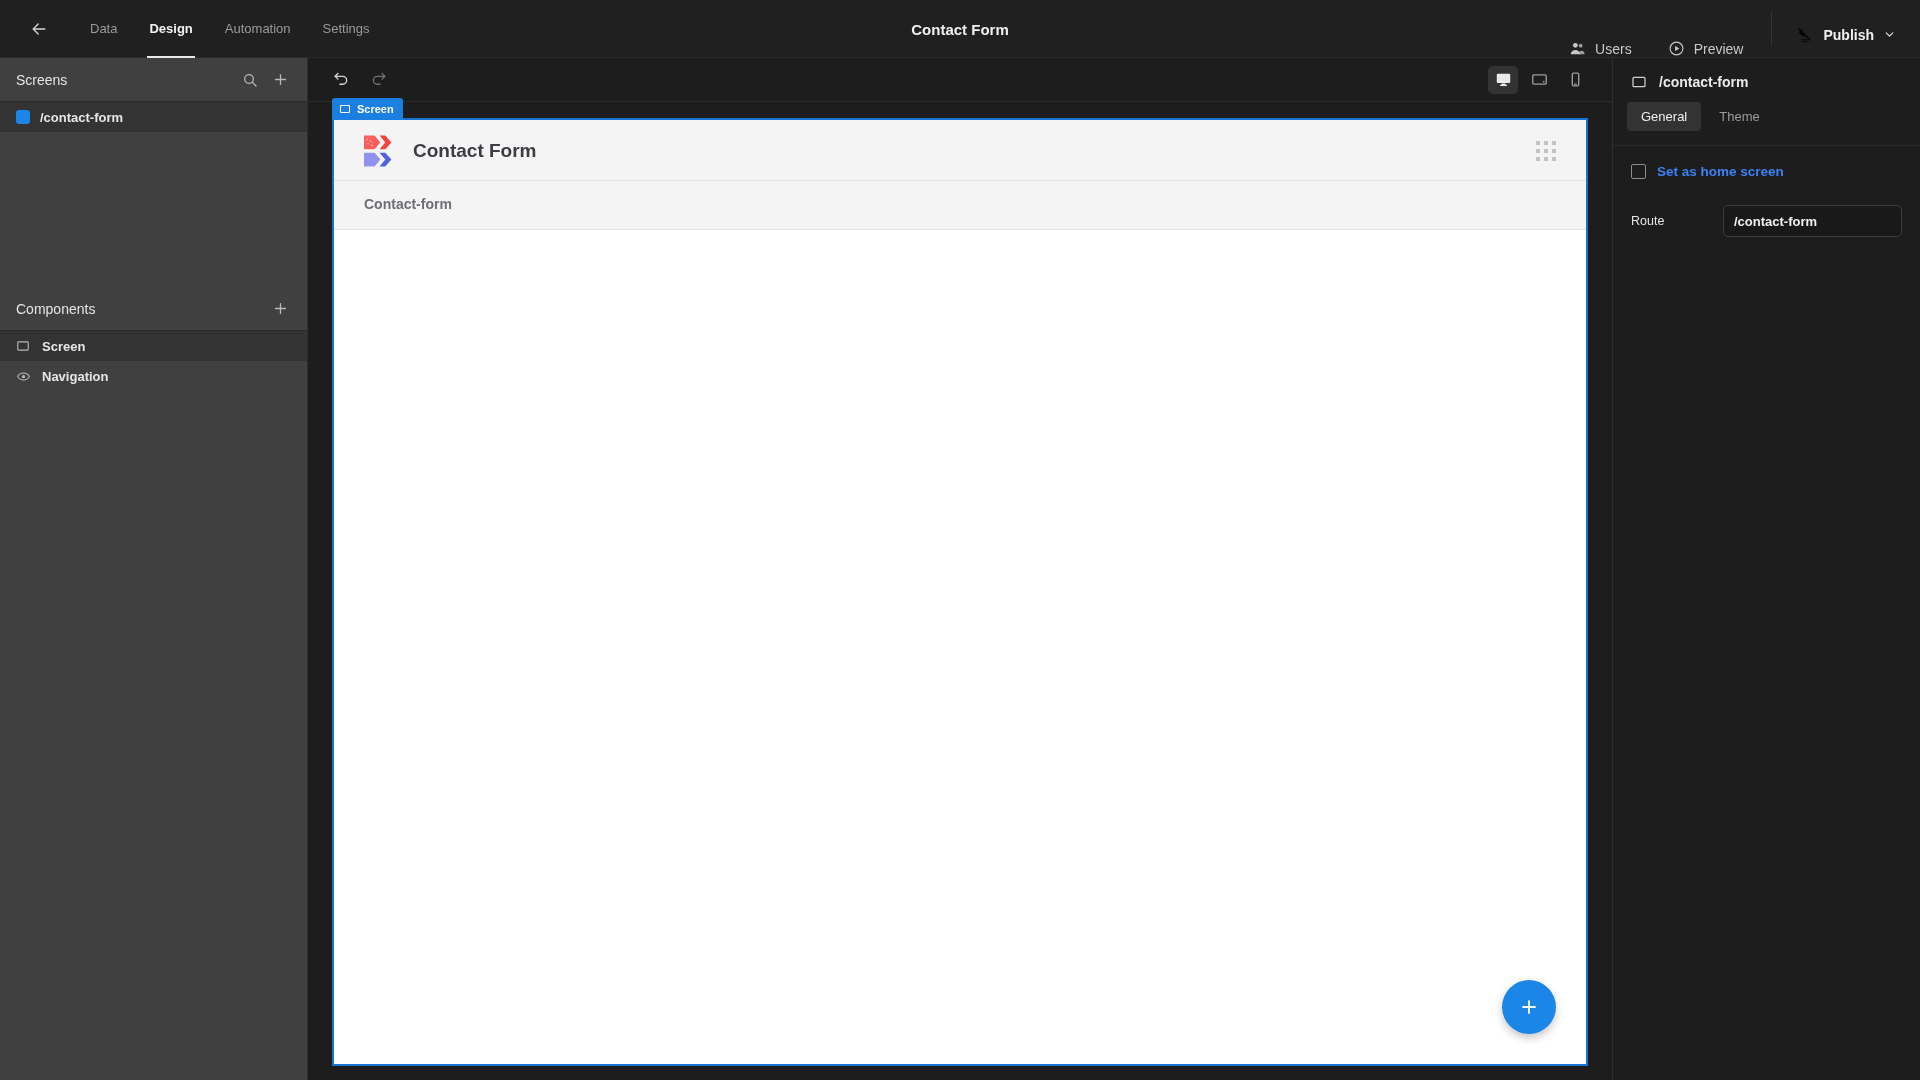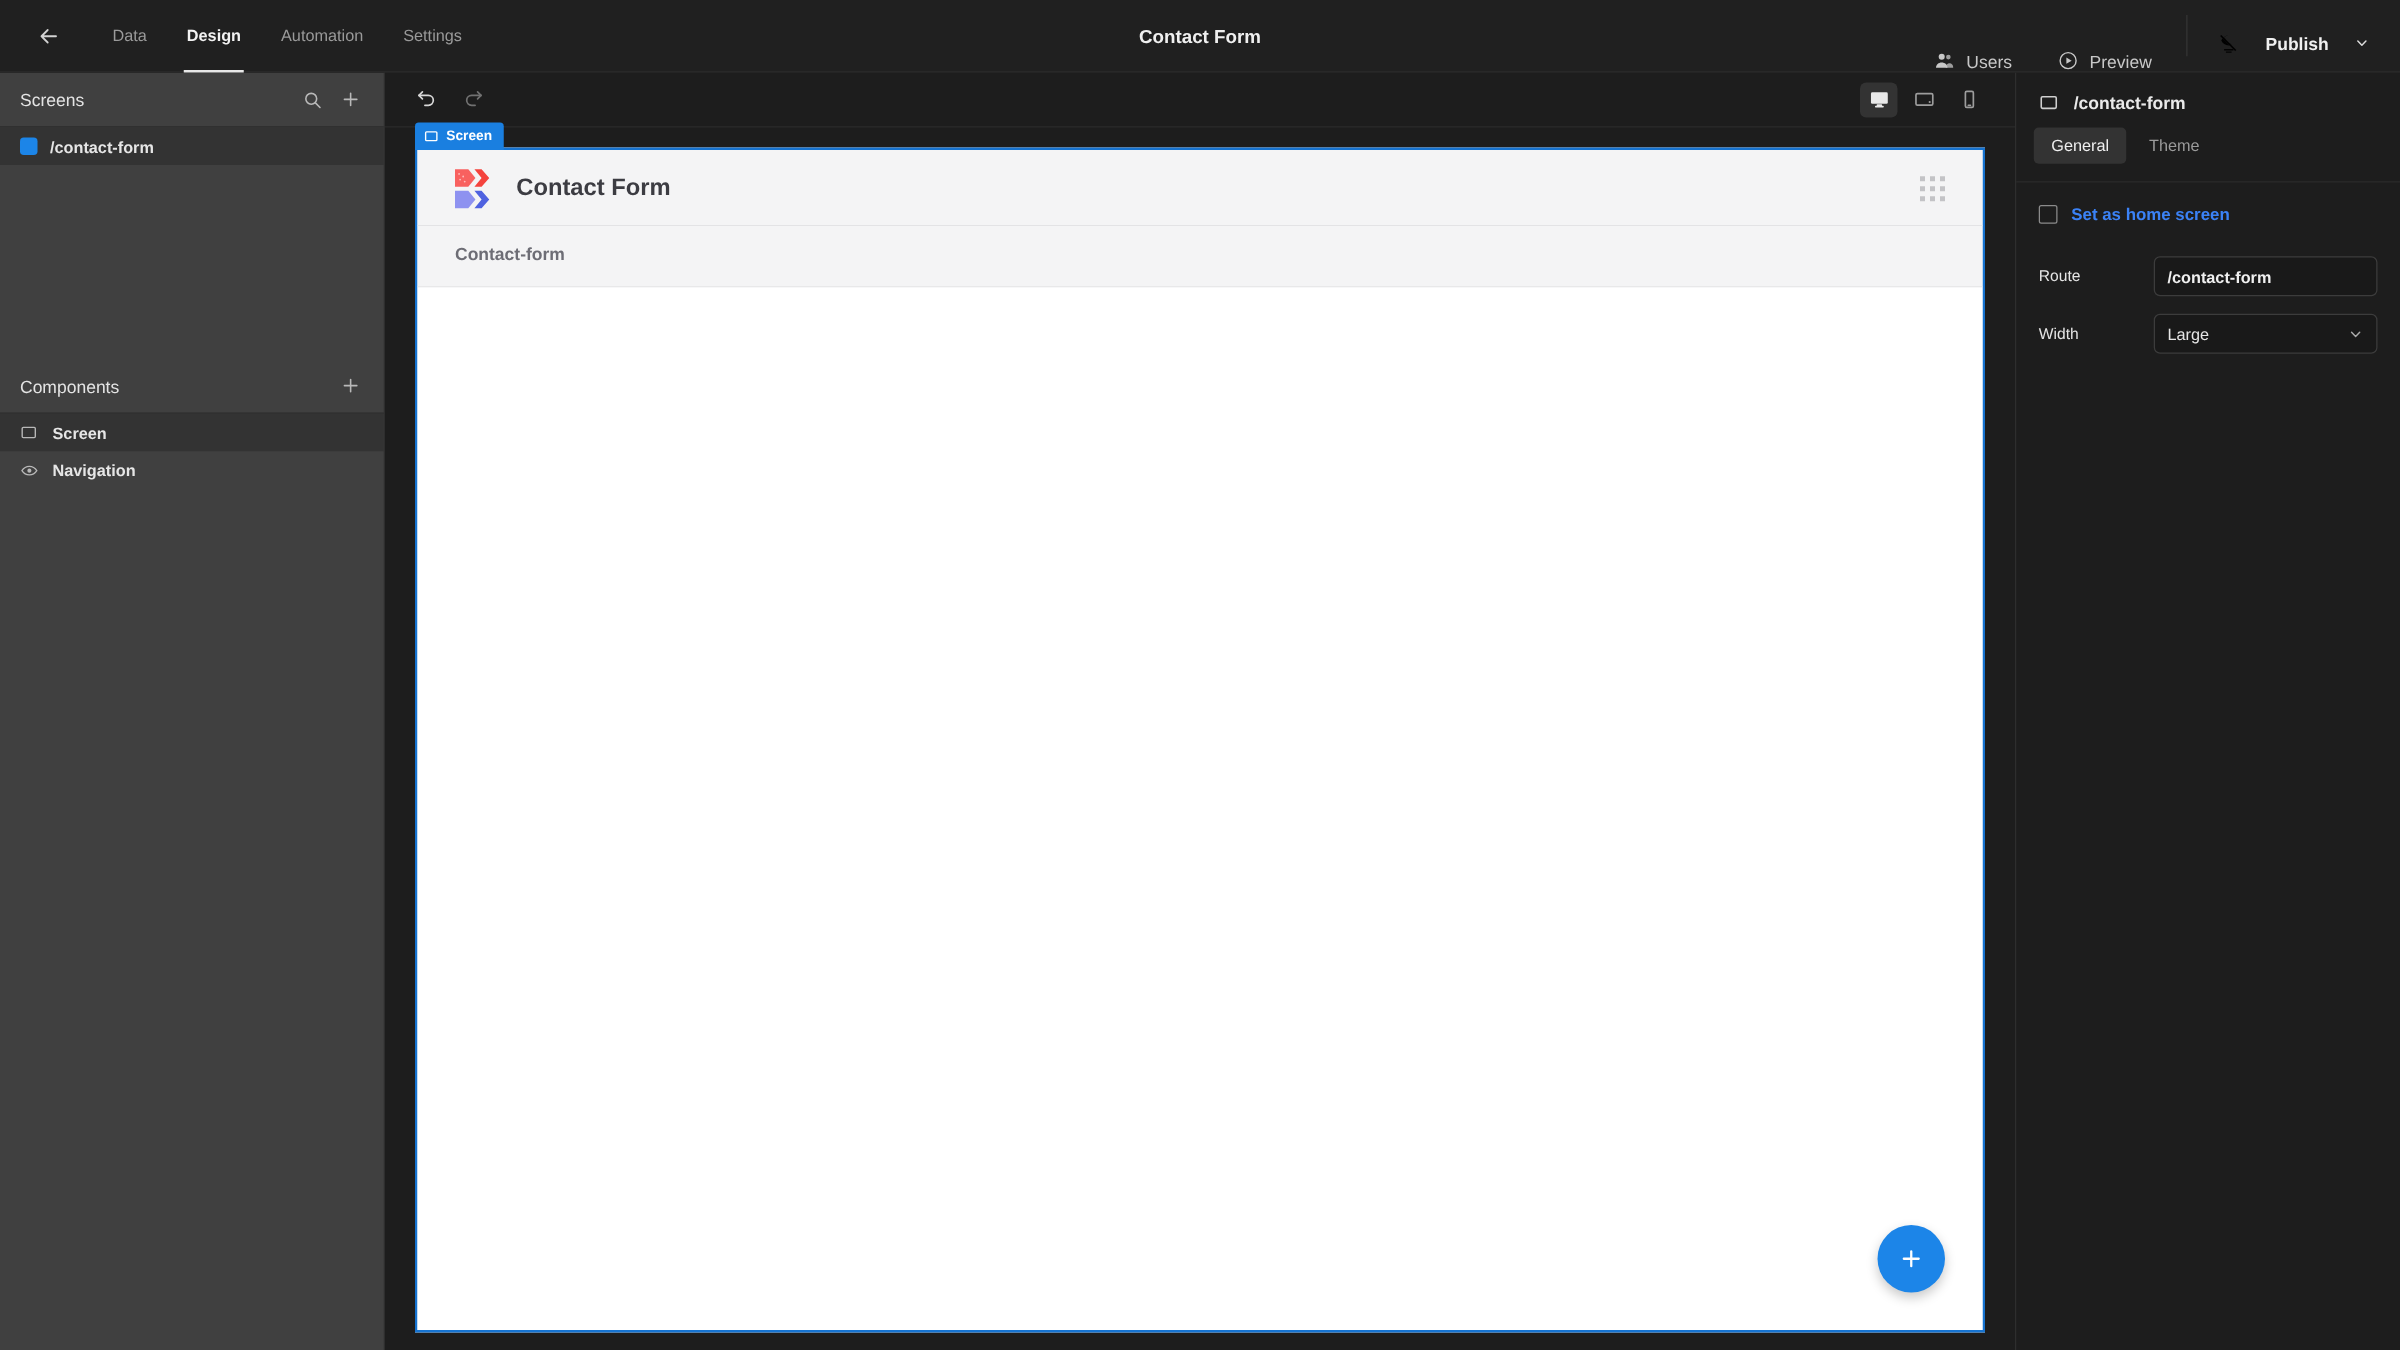--- a/index.html
+++ b/index.html
@@ -48,21 +48,21 @@
   }
   .topbar-right {
     margin-left: auto; display: flex; align-items: stretch; z-index: 2;
   }
   .tb-action {
     display: flex; align-items: flex-end; gap: 9px;
     padding: 0 18px; font-size: 14px; color: #c8c8c8; cursor: pointer;
   }
   .tb-sep { width: 1px; background: #353535; margin: 12px 6px 12px 10px; }
   .publish-group {
-    display: flex; align-items: center; gap: 20px;
+    display: flex; align-items: center; gap: 9px;
     padding: 12px 24px 0 18px; cursor: pointer;
   }
   .publish-group .lbl { font-size: 14px; font-weight: bold; color: #f0f0f0; }
 
   
   .body-row { flex: 1; display: flex; min-height: 0; }
 
   
   .sidebar-left {
     width: 308px; min-width: 308px;
@@ -422,28 +422,17 @@
 
       <div class="field-row">
         <span class="field-label">Route</span>
         <div class="field-ctl input">
           <span>/contact-form</span>
         </div>
       </div>
 
 
 
-      <div class="field-row">
-        <span class="field-label">Width</span>
-        <div class="field-ctl">
-          <span>Large</span>
-          <span class="chev">
-            <svg width="13" height="13" viewBox="0 0 24 24" fill="none" stroke="currentColor" stroke-width="2.2" stroke-linecap="round" stroke-linejoin="round">
-                <path d="M6 9l6 6 6-6"></path>
-              </svg>
-          </span>
-        </div>
-      </div>
 
     </div>
   </div>
 
 </div>
 
 </body></html>

